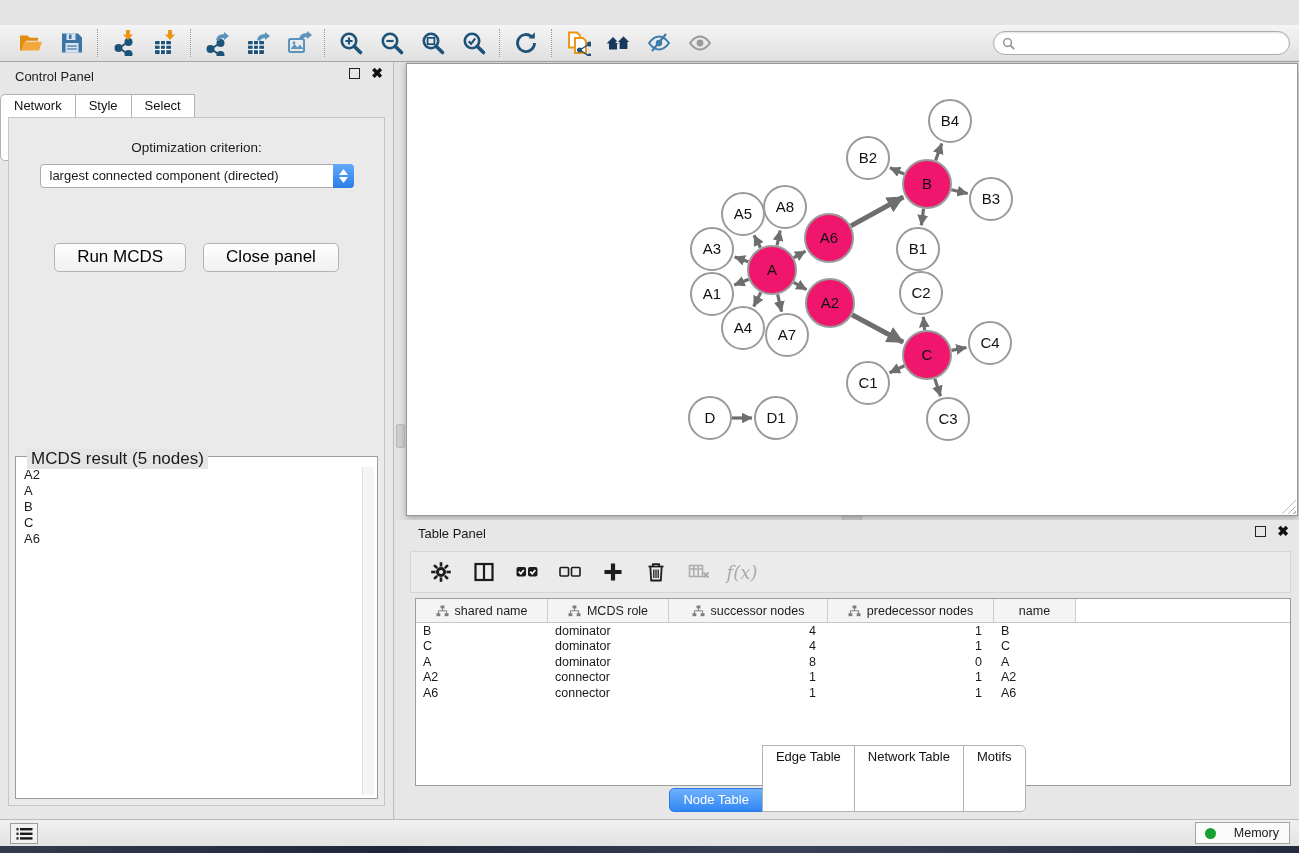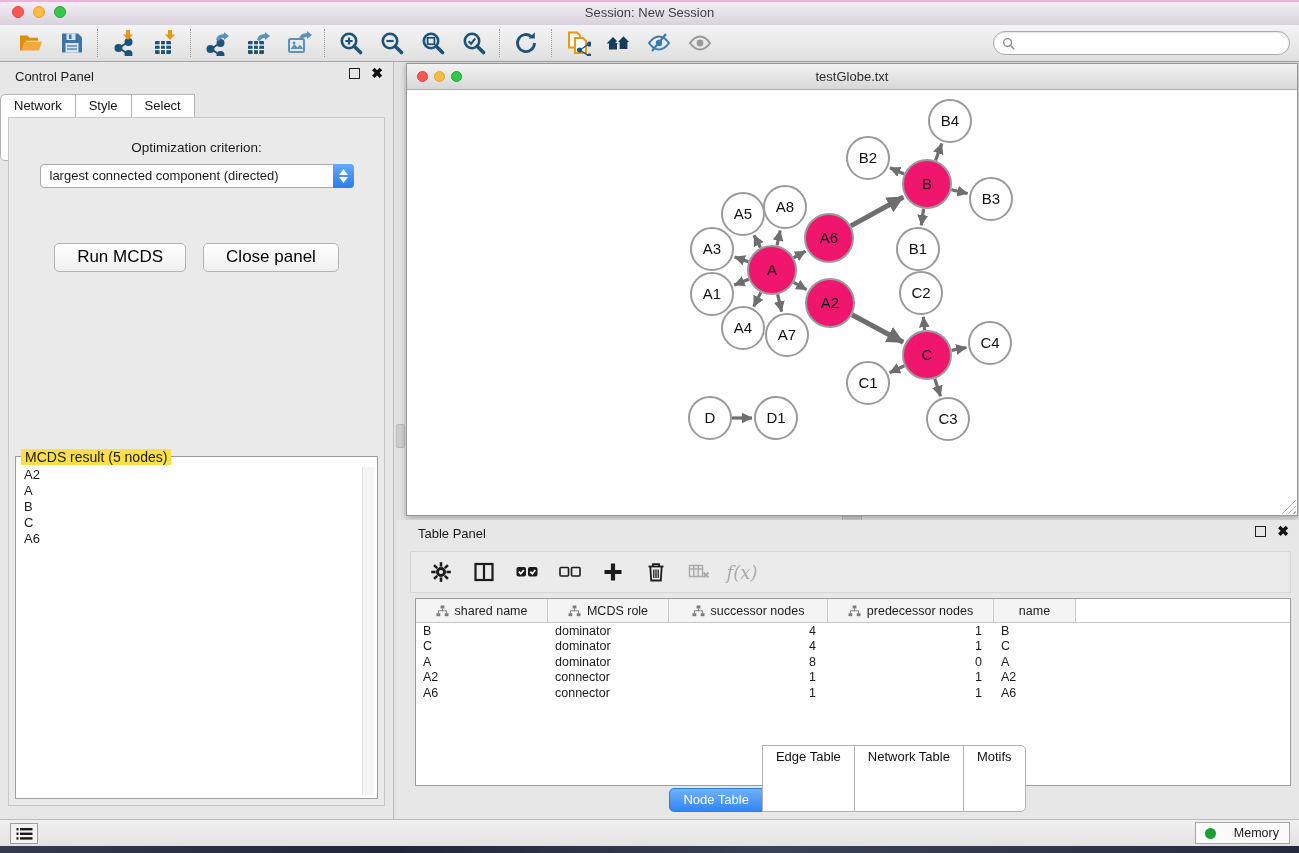--- a/index.html
+++ b/index.html
@@ -53,21 +53,21 @@
     padding-left:9px;font-size:13px;}
   .dd-stepper{position:absolute;right:-1px;top:-1px;width:21px;height:24px;border-radius:0 4px 4px 0;
     background:linear-gradient(#63aafc,#2c7ce7);display:flex;flex-direction:column;align-items:center;
     justify-content:center;gap:2px;}
   .dd-stepper svg{display:block;}
   .btn-row{display:flex;justify-content:center;gap:17px;margin-top:11px;}
   .push-btn{padding:3px 22px 4px;background:linear-gradient(#ffffff,#f0f0f0);border:1px solid #b3b3b3;
     border-radius:5px;font-size:17px;margin-top:44px;}
   .result-group{position:absolute;left:6px;right:6px;top:338px;bottom:6px;border:1px solid #9c9c9c;
     background:#fff;}
-  .result-label{position:absolute;top:-8px;left:5px;background:#fde047;padding:0 4px;font-size:14px;}
+  .result-label{position:absolute;top:-8px;left:11px;background:#e5e5e5;padding:0 4px;font-size:17px;}
   .result-list{position:absolute;top:10px;left:3px;right:15px;bottom:3px;overflow:hidden;}
   .result-item{padding-left:5px;line-height:16px;font-size:13px;}
   .result-scroll{position:absolute;top:10px;right:3px;bottom:3px;width:11px;background:#f5f5f5;
     border-left:1px solid #e2e2e2;}
 
   
   .right-bg{position:absolute;left:394px;top:62px;right:0;bottom:33px;background:#e2e2e2;}
   .v-handle{position:absolute;left:396px;top:424px;width:7px;height:22px;background:#cdcdcd;
     border:1px solid #bbb;border-radius:2px;}
   .h-handle{position:absolute;left:842px;top:514px;width:18px;height:6px;background:#cdcdcd;
@@ -114,28 +114,20 @@
     background:#fbfbfb;display:flex;align-items:center;gap:18px;font-size:12.5px;box-sizing:border-box;}
   .mem-dot{width:11px;height:11px;border-radius:50%;background:#17a02d;}
   .desktop-strip{position:absolute;left:0;right:0;bottom:0;height:7px;
     background:linear-gradient(90deg,#333b4d,#20263a 30%,#3a4257 60%,#252b3f);}
 </style>
 </head>
 <body>
 
 <div id="screen">
 
-  <div class="titlebar">
-    <div class="traffic">
-      <span class="light red"></span>
-      <span class="light yellow"></span>
-      <span class="light green"></span>
-    </div>
-    <div class="app-title">Session: New Session</div>
-  </div>
 
   <div class="main-toolbar">
       <div class="tb-btn">
         <svg class="i26" viewBox="0 0 26 26">
           <path fill="#e08c10" d="M2 5.5h7.5l2 2.3h8.5v3H8L5 20.5H2z"></path>
           <path fill="#f3a83e" d="M6.2 11.8H24l-3 8.7H3.2z"></path>
         </svg>
       </div>
       <div class="tb-btn">
         <svg class="i26" viewBox="0 0 26 26">
@@ -337,28 +329,20 @@
           </div>
         <div class="result-scroll"></div>
       </div>
     </div>
   </div>
 
   <div class="v-handle"></div>
   <div class="h-handle"></div>
 
   <div class="network-window">
-    <div class="nw-titlebar">
-      <div class="nw-traffic">
-        <span class="light red"></span>
-        <span class="light yellow"></span>
-        <span class="light green"></span>
-      </div>
-      <div class="nw-title">testGlobe.txt</div>
-    </div>
     <div class="nw-canvas">
       <svg id="graph-svg" width="890" height="426" viewBox="0 0 890 426">
           <defs>
             <marker id="arrow" viewBox="0 0 10 10" refX="9.5" refY="5" markerWidth="3.4" markerHeight="3.4" orient="auto-start-reverse">
               <path d="M0 0 L10 5 L0 10 z" fill="#6e6e6e"></path>
             </marker>
           </defs>
           <line x1="353.50364380846366" y1="157.80013976806782" x2="347.03650194387484" y2="145.3118658226549" stroke="#6e6e6e" stroke-width="3.2" marker-end="url(#arrow)"></line>
           <line x1="370.05228821819674" y1="155.51583401950822" x2="373.1498033105311" y2="140.5047993412721" stroke="#6e6e6e" stroke-width="3.2" marker-end="url(#arrow)"></line>
           <line x1="341.40354109084956" y1="171.74123938179736" x2="327.6526005527844" y2="166.92841019347455" stroke="#6e6e6e" stroke-width="3.2" marker-end="url(#arrow)"></line>

